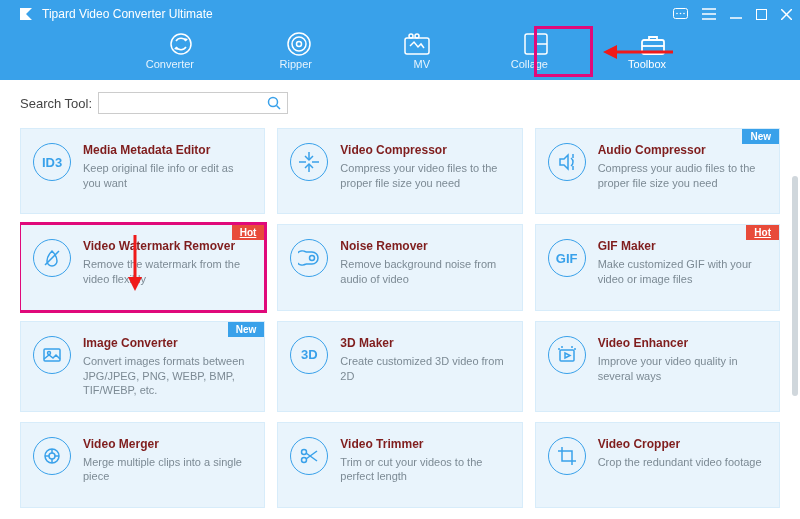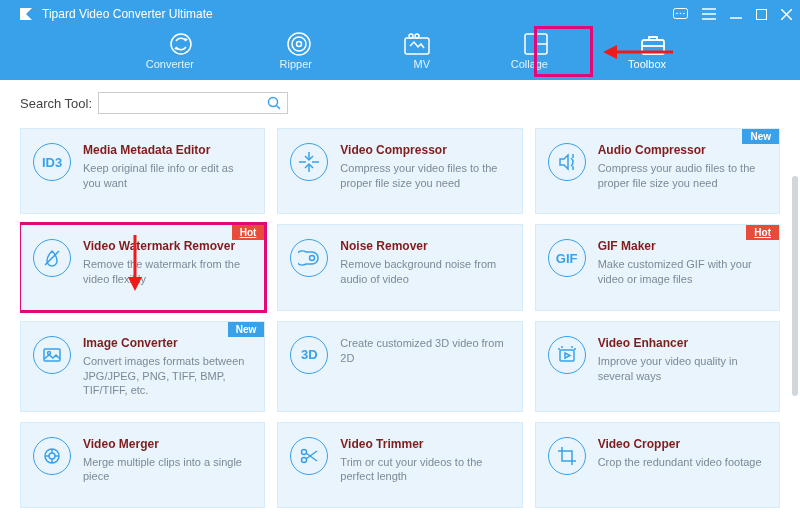--- a/index.html
+++ b/index.html
@@ -351,27 +351,28 @@
       <div class="badge new">New</div>
       <div class="cicon">
           <svg width="20" height="20" viewBox="0 0 20 20" stroke="#39a1ea" stroke-width="1.5" fill="none">
             <rect x="2" y="4" width="16" height="12" rx="1"></rect>
             <circle cx="7" cy="8" r="1.5"></circle>
             <path d="M2 14 L7 10 L11 13 L14 10 L18 14"></path>
           </svg>
         </div>
       <div class="ctext">
         <div class="ctitle">Image Converter</div>
-        <div class="cdesc">Convert images formats between JPG/JPEG, PNG, TIFF, BMP, TIF/TIFF, etc.</div>
+        <div class="cdesc">Convert images formats between JPG/JPEG, PNG, WEBP, BMP, TIF/WEBP, etc.</div>
       </div>
     </div>
 
     <div class="card">
       <div class="cicon">3D</div>
       <div class="ctext">
+        <div class="ctitle">3D Maker</div>
         <div class="cdesc">Create customized 3D video from 2D</div>
       </div>
     </div>
 
     <div class="card">
       <div class="cicon">
           <svg width="20" height="20" viewBox="0 0 20 20" stroke="#39a1ea" stroke-width="1.5" fill="none">
             <rect x="3" y="5" width="14" height="11" rx="1"></rect>
             <path d="M5 3 L5 1 M3 4 L1 4 M15 3 L15 1 M17 4 L19 4"></path>
             <path d="M8 8 L8 13 L13 10.5 Z"></path>

